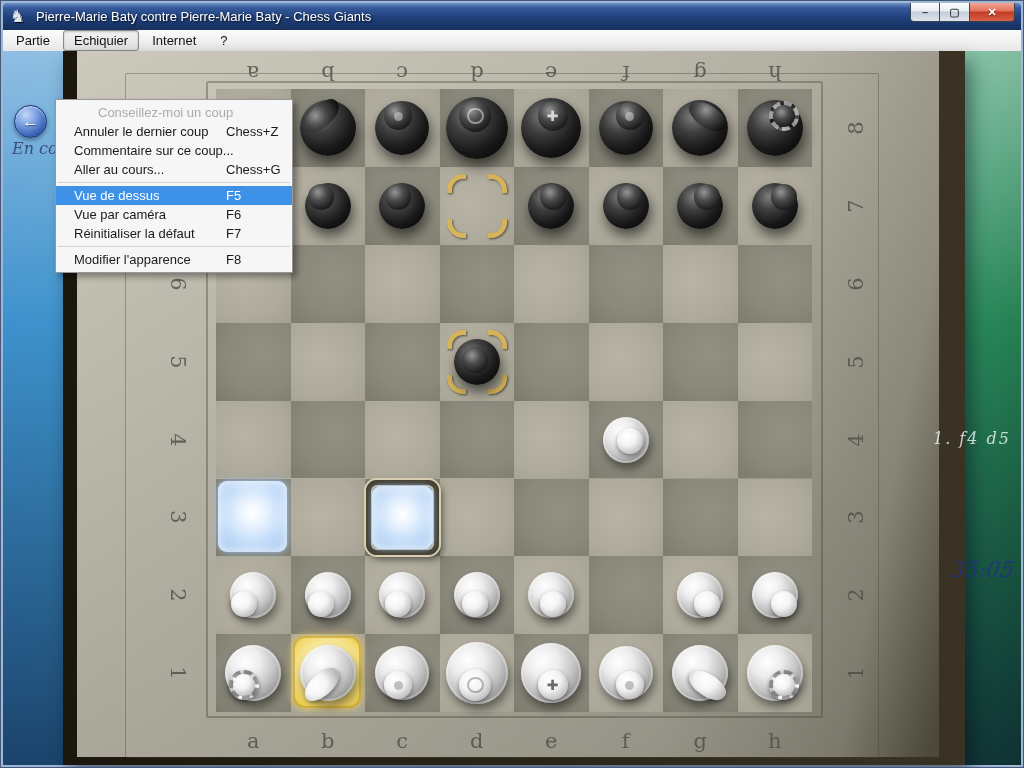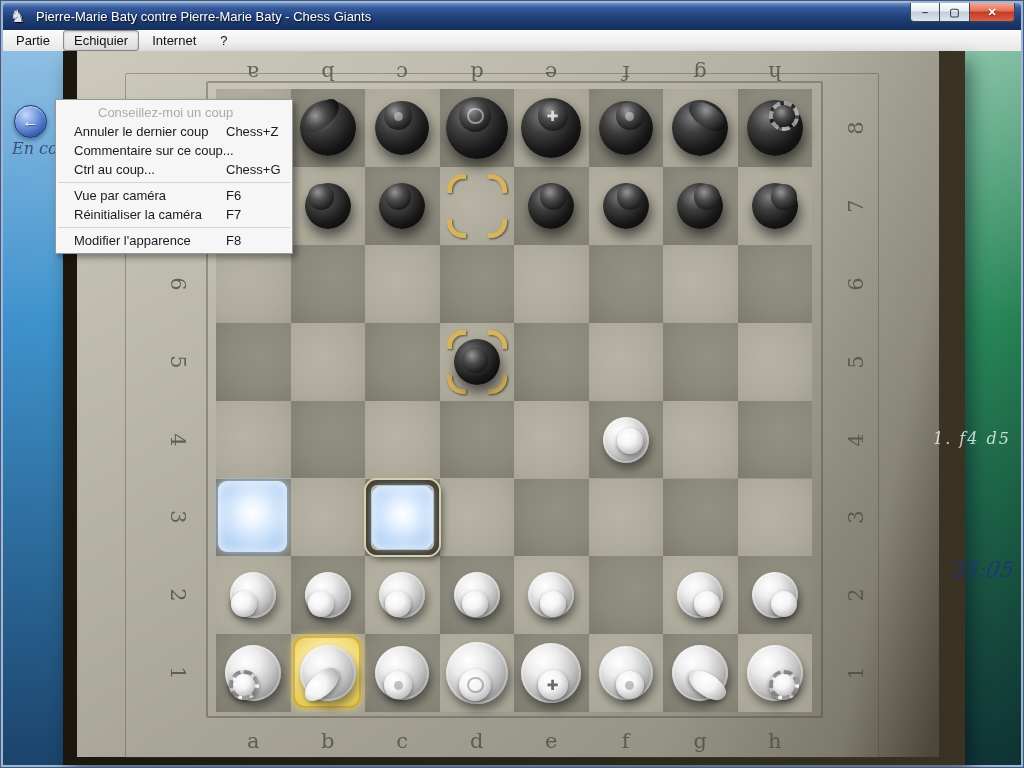--- a/index.html
+++ b/index.html
@@ -415,30 +415,34 @@
       </div>
       <div class="menu-item">
         <span>Annuler le dernier coup</span>
           <span class="shortcut">Chess+Z</span>
       </div>
       <div class="menu-item">
         <span>Commentaire sur ce coup...</span>
           <span class="shortcut"></span>
       </div>
       <div class="menu-item">
-        <span>Ctrl au coup...</span>
+        <span>Aller au cours...</span>
           <span class="shortcut">Chess+G</span>
       </div>
       <div class="menu-sep"></div>
+      <div class="menu-item highlighted">
+        <span>Vue de dessus</span>
+          <span class="shortcut">F5</span>
+      </div>
       <div class="menu-item">
         <span>Vue par caméra</span>
           <span class="shortcut">F6</span>
       </div>
       <div class="menu-item">
-        <span>Réinitialiser la caméra</span>
+        <span>Réinitialiser la défaut</span>
           <span class="shortcut">F7</span>
       </div>
       <div class="menu-sep"></div>
       <div class="menu-item">
         <span>Modifier l'apparence</span>
           <span class="shortcut">F8</span>
       </div>
     </div>
 
   </div>

